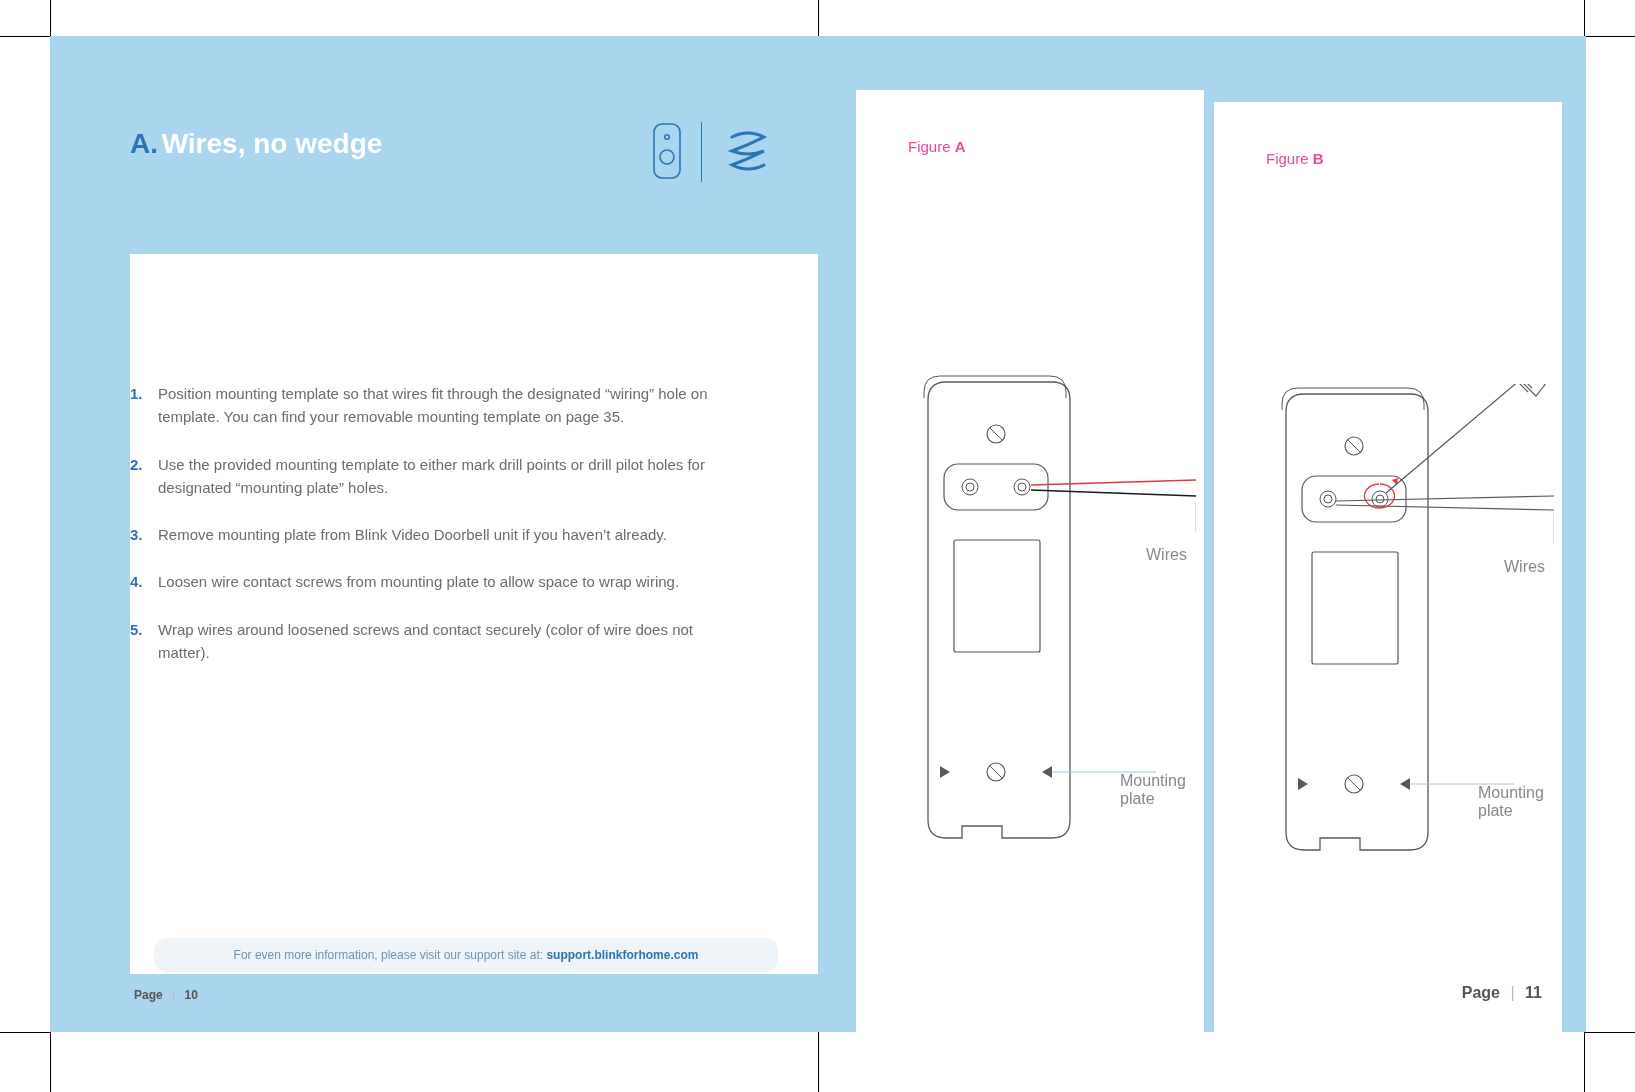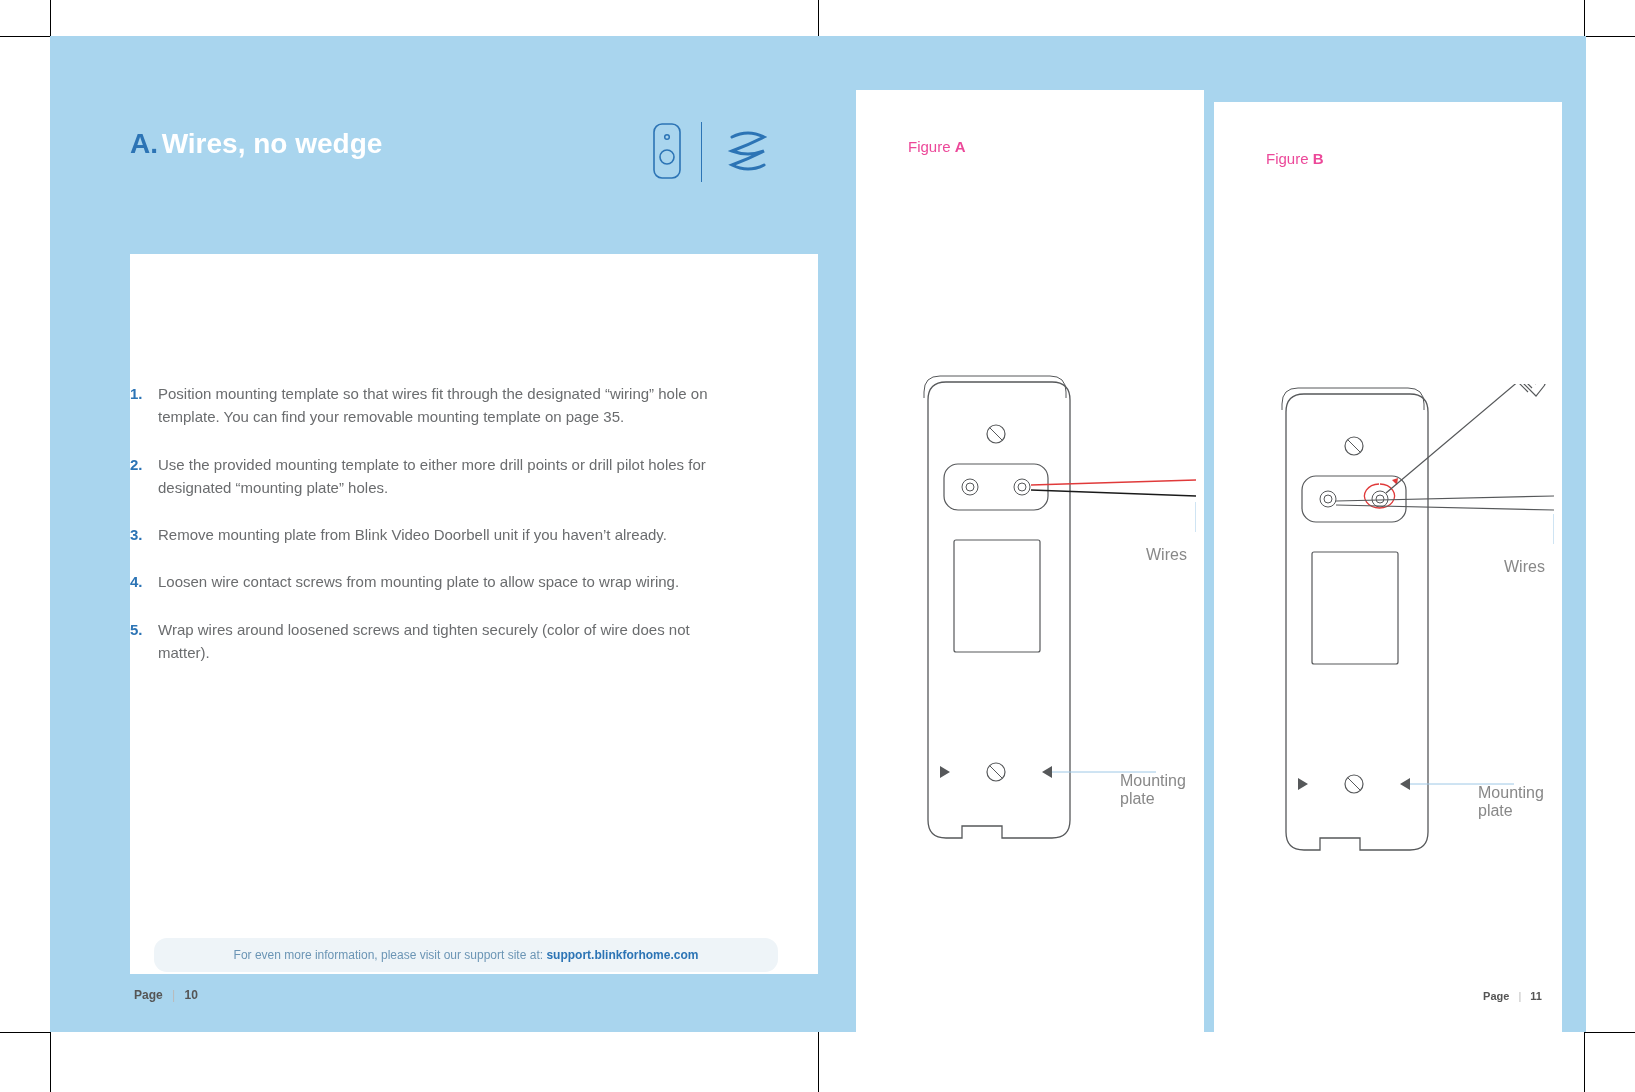--- a/index.html
+++ b/index.html
@@ -93,21 +93,21 @@
     top: 54px;
     bottom: 0;
     background: #ffffff;
   }
   .fig-panel.a { left: 38px;  width: 348px; }
   .fig-panel.b { left: 396px; width: 348px; margin-top: 12px; }
 
   .fig-label { position:absolute; top:48px; left:52px; font-size:15px; color:#ec4899; }
   .fig-label .b { font-weight:700; }
 
-  .page-no-right { position:absolute; right:44px; bottom:30px; font-size:11px; color:#888; }
+  .page-no-right { position:absolute; right:44px; bottom:30px; font-size:16px; color:#888; }
   .page-no-right .bold { font-weight:700; color:#555; }
   .page-no-right .sep { margin:0 6px; color:#bbb; }
 
   
   .callout { position:absolute; font-size:16px; color:#888; }
 
   
   .plate-svg { position:absolute; left:60px; top:282px; width:280px; height:480px; }
 
 </style>
@@ -153,33 +153,33 @@
     </div>
 
     <div class="left-content">
       <ol class="steps">
         <li>
           <span class="num">1.</span>
           <span class="txt">Position mounting template so that wires fit through the designated “wiring” hole on template. You can find your removable mounting template on page 35.</span>
         </li>
         <li>
           <span class="num">2.</span>
-          <span class="txt">Use the provided mounting template to either more drill points or drill pilot holes for designated “mounting plate” holes.</span>
+          <span class="txt">Use the provided mounting template to either mark drill points or drill pilot holes for designated “mounting plate” holes.</span>
         </li>
         <li>
           <span class="num">3.</span>
           <span class="txt">Remove mounting plate from Blink Video Doorbell unit if you haven’t already.</span>
         </li>
         <li>
           <span class="num">4.</span>
           <span class="txt">Loosen wire contact screws from mounting plate to allow space to wrap wiring.</span>
         </li>
         <li>
           <span class="num">5.</span>
-          <span class="txt">Wrap wires around loosened screws and tighten securely  (color of wire does not matter).</span>
+          <span class="txt">Wrap wires around loosened screws and contact securely  (color of wire does not matter).</span>
         </li>
       </ol>
 
     </div>
 
     <div class="support-bar">
       <span>For even more information, please visit our support site at: </span><span class="link">support.blinkforhome.com</span>
     </div>
 
     <div class="page-no-left">

